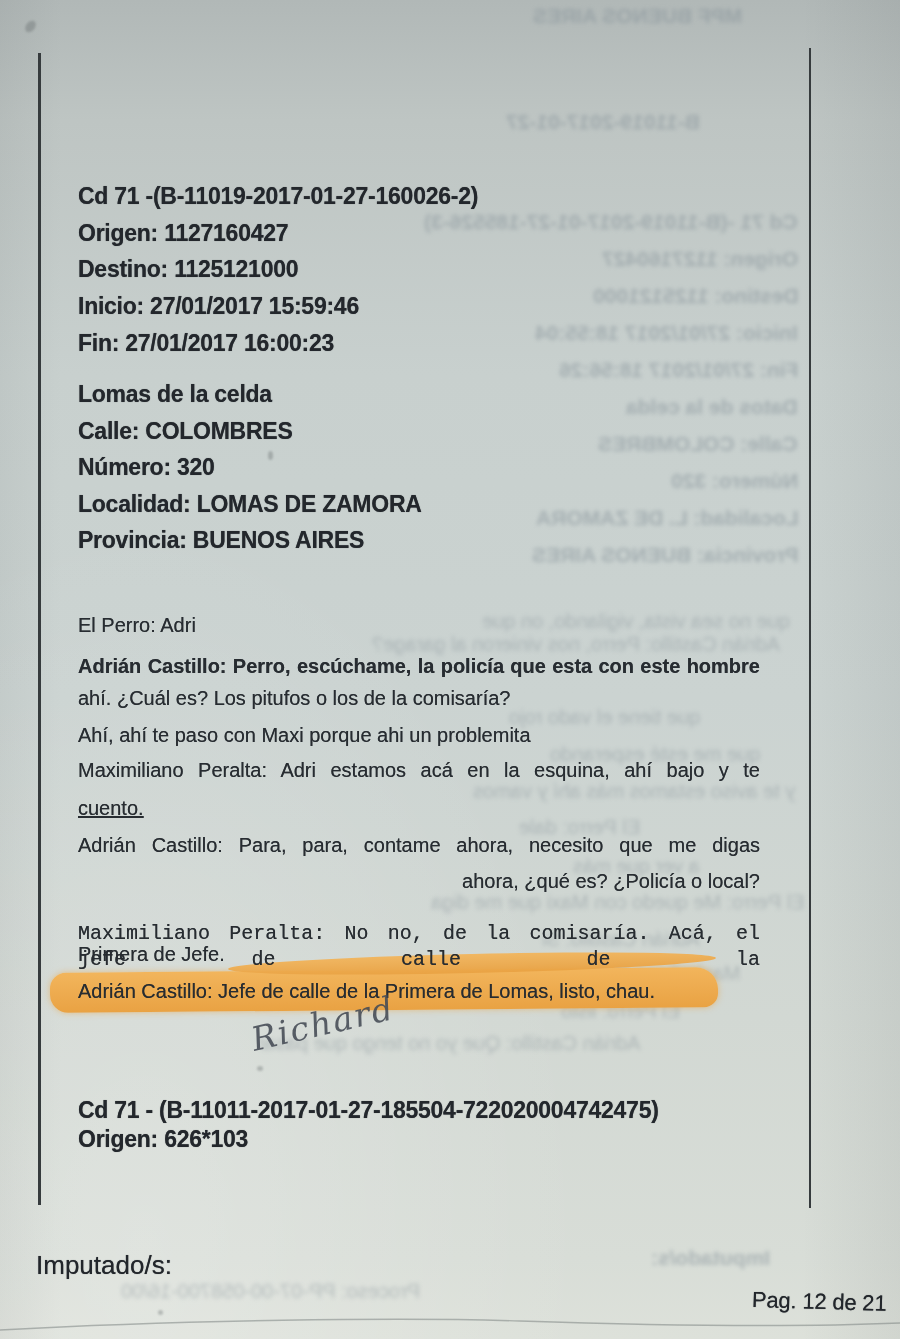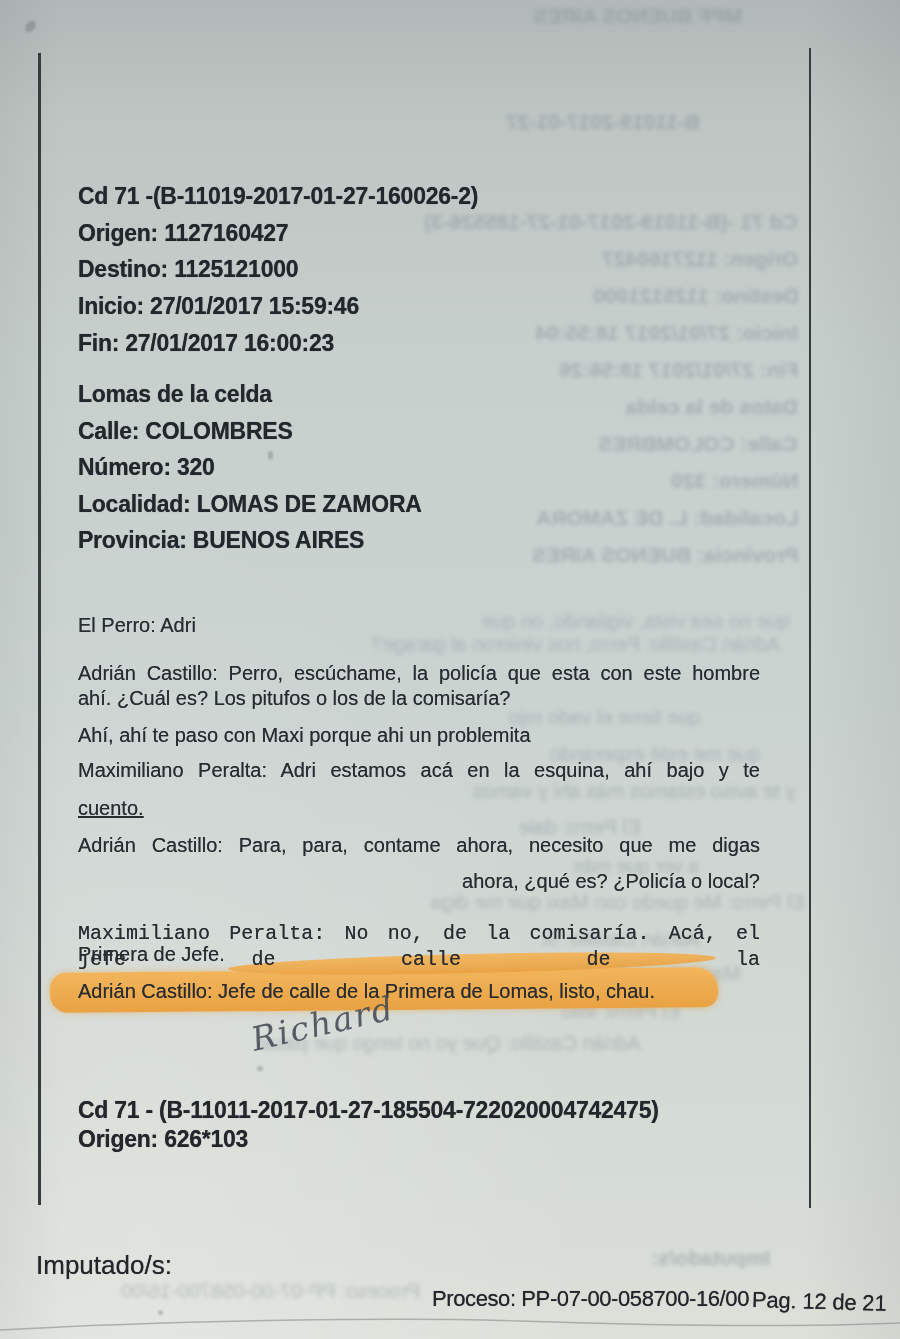--- a/index.html
+++ b/index.html
@@ -103,41 +103,40 @@
       <div class="bline" style="top: 73px;">Número: 320</div>
       <div class="bline" style="top: 109.5px;">Localidad: LOMAS DE ZAMORA</div>
       <div class="bline" style="top: 146px;">Provincia: BUENOS AIRES</div>
     </div>
 
   <div id="hl-main" class="hlband"></div>
   <div id="hl-swash" class="hlband"></div>
 
   <div id="transcript">
       <div class="tline" style="top: 0px;">El Perro: Adri</div>
-      <div class="tline just" style="top: 48px;">Adrián Castillo: Perro, escúchame, la policía que esta con este hombre</div>
+      <div class="tline just" style="top: 41px; font-weight: bold;">Adrián Castillo: Perro, escúchame, la policía que esta con este hombre</div>
       <div class="tline" style="top: 73.2px;">ahí. ¿Cuál es? Los pitufos o los de la comisaría?</div>
       <div class="tline" style="top: 109.8px;">Ahí, ahí te paso con Maxi porque ahi un problemita</div>
       <div class="tline just" style="top: 145px;">Maximiliano Peralta: Adri estamos acá en la esquina, ahí bajo y te</div>
       <div class="tline" style="top: 183px; text-decoration: underline;">cuento.</div>
       <div class="tline just" style="top: 219.6px;">Adrián Castillo: Para, para, contame ahora, necesito que me digas</div>
       <div class="tline" style="top: 256.2px; text-align: right;">ahora, ¿qué es? ¿Policía o local?</div>
       <div class="tline just" style="top: 309px; font-family: Liberation Mono, monospace;">Maximiliano Peralta: No no, de la comisaría. Acá, el jefe de calle de la</div>
       <div class="tline" style="top: 329.4px;">Primera de Jefe.</div>
       <div class="tline" style="top: 366px;">Adrián Castillo: Jefe de calle de la Primera de Lomas, listo, chau.</div>
     </div>
 
   <div id="handwriting">Richard</div>
 
   <div id="record2">
       <div class="bline" style="top: 8px; text-align: right;">Cd 71 - (B-11011-2017-01-27-185504-722020004742475)</div>
       <div class="bline" style="top: 36.5px;">Origen: 626*103</div>
     </div>
 
   <div id="imputados">Imputado/s:</div>
-  <div id="proceso">Proceso: PP-07-00-058700-16/00</div>
   <div id="pagind">Pag. 12 de 21</div>
 
   <div class="speck" style="left:26px;top:20px;width:9px;height:13px;transform:rotate(38deg);"></div>
   <div class="speck" style="left:268px;top:451px;width:5px;height:9px;"></div>
   <div class="speck" style="left:257px;top:1066px;width:6px;height:5px;"></div>
   <div class="speck" style="left:158px;top:1310px;width:5px;height:5px;"></div>
 
   <svg id="edge-svg" width="900" height="22">
     <path d="M0,16 C 180,6 400,3 520,7 S 780,14 900,9" fill="none" stroke="#7e8584" stroke-width="1.4" opacity="0.55"></path>
   </svg>

